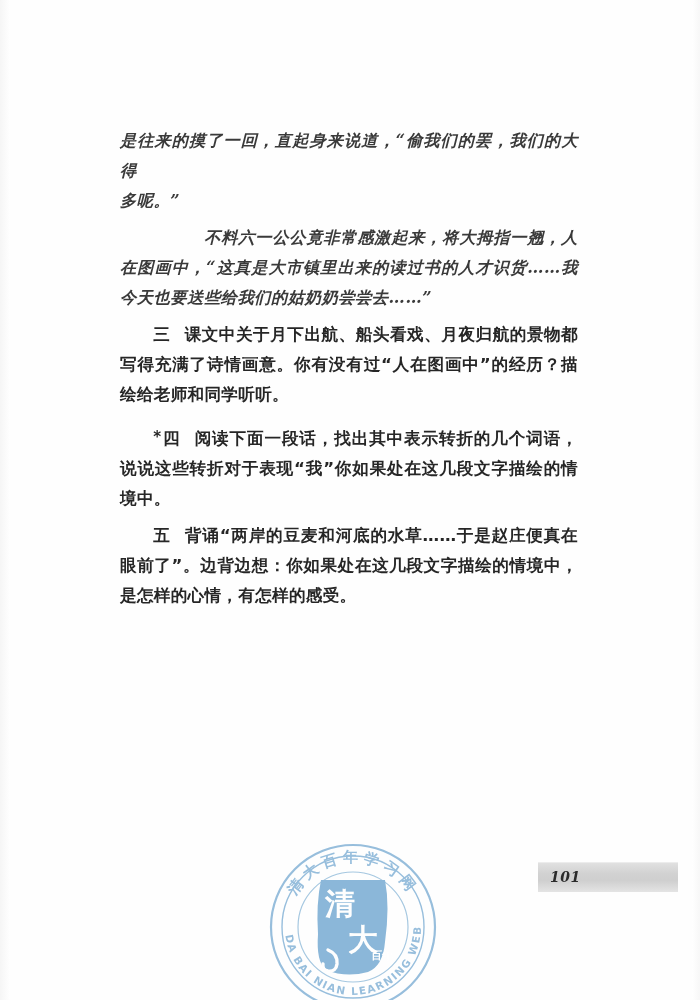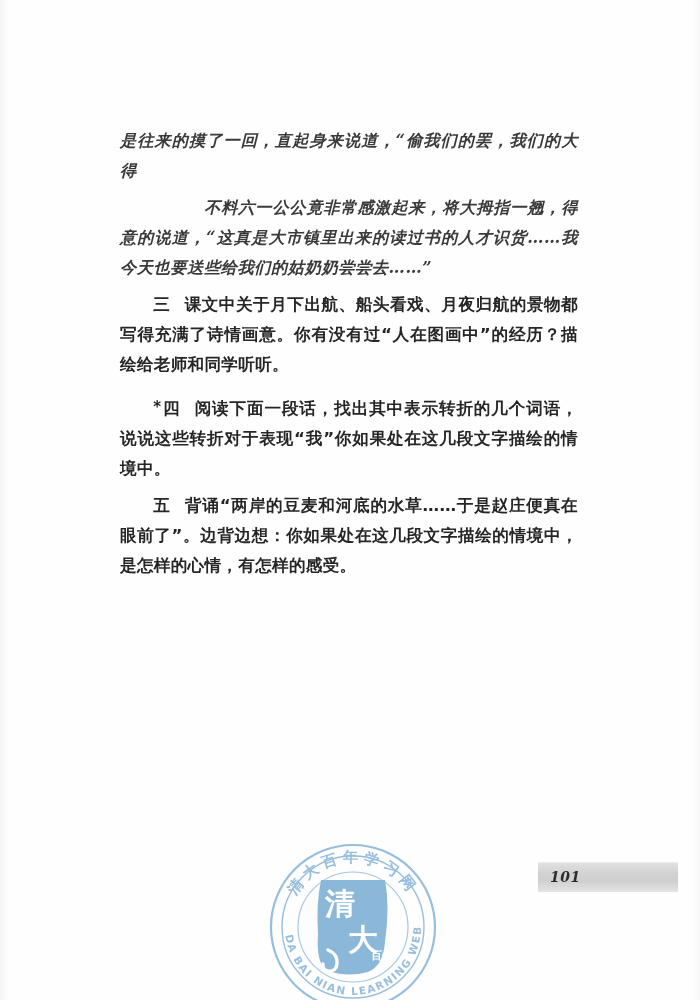--- a/index.html
+++ b/index.html
@@ -127,25 +127,26 @@
 <body>
 
 <div class="page-sheet">
 
   <div class="scan-edge-left"></div>
   <div class="scan-edge-right"></div>
 
   <div class="text-column">
 
     <p class="para brush">是往来的摸了一回，直起身来说道，“偷我们的罢，我们的大得</p>
+    <p class="para brush">多呢。”</p>
 
     <div class="blk-gap-sm"></div>
 
 
-    <p class="para brush indent-3">不料六一公公竟非常感激起来，将大拇指一翘，得意的说道，“这真是大市镇里出来的读过书的人才识货……我今天也要送些给我们的姑奶奶尝尝去……”</p>
+    <p class="para brush indent-3">不料六一公公竟非常感激起来，将大拇指一翘，人在图画中，“这真是大市镇里出来的读过书的人才识货……我今天也要送些给我们的姑奶奶尝尝去……”</p>
 
     <div class="blk-gap-sm"></div>
 
     <p class="para hei indent-1"><span class="ex-num">三</span><span>课文中关于月下出航、船头看戏、月夜归航的景物都写得充满了诗情画意。你有没有过“人在图画中”的经历？描绘给老师和同学听听。</span></p>
 
     <div class="blk-gap"></div>
 
     <p class="para hei indent-1"><span class="star">*</span><span class="ex-num">四</span><span>阅读下面一段话，找出其中表示转折的几个词语，说说这些转折对于表现“我”你如果处在这几段文字描绘的情境中。</span></p>
 
 

